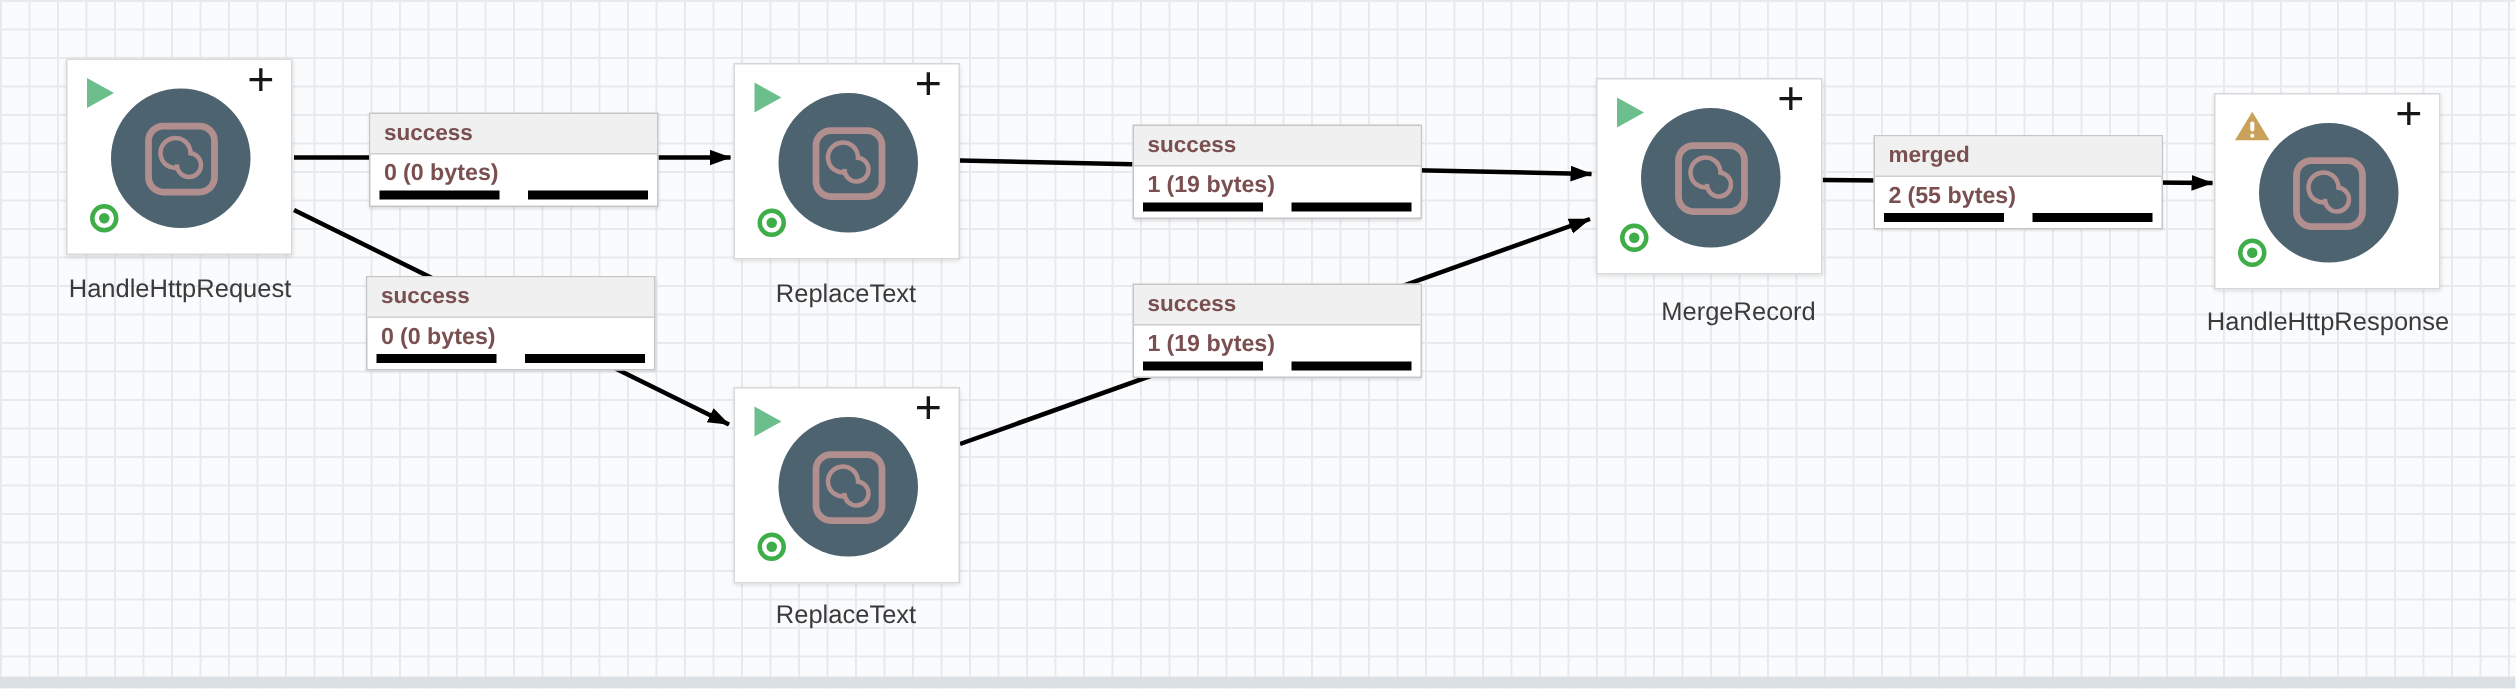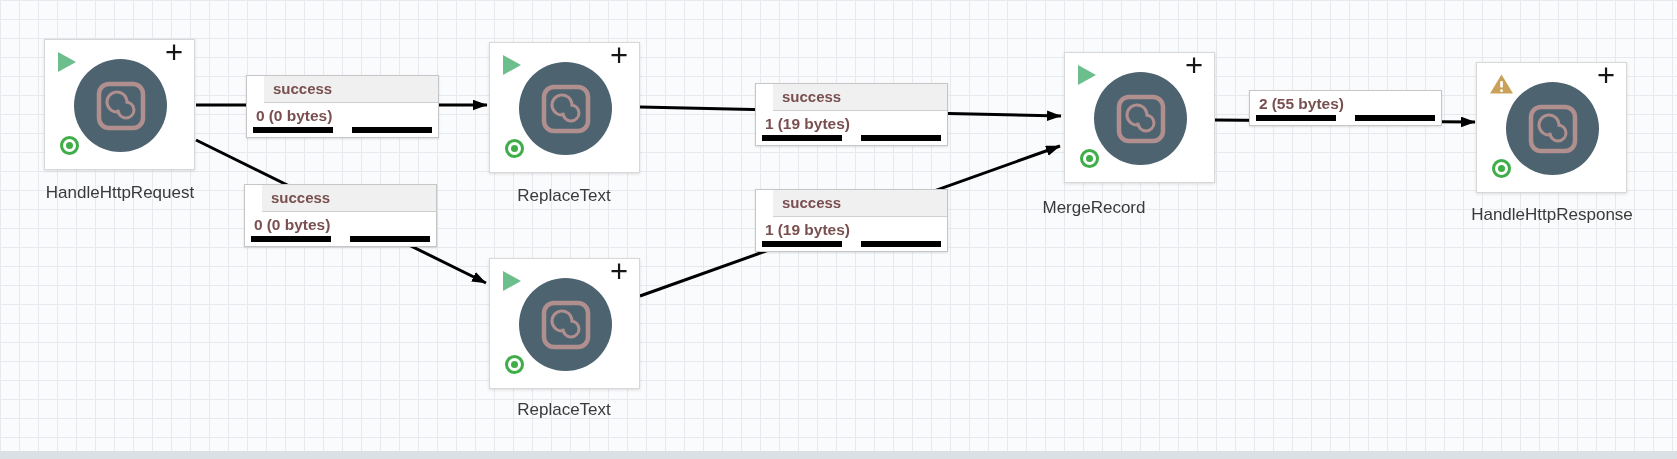--- a/index.html
+++ b/index.html
@@ -17,21 +17,21 @@
     background-image:linear-gradient(to right,var(--grid-line) 1px,transparent 1px),
                      linear-gradient(to bottom,var(--grid-line) 1px,transparent 1px);
     background-size:19px 19px;}
   .edges{position:absolute;left:0;top:0;width:1677px;height:459px;}
 
   
   .conn{position:absolute;width:193px;background:#fff;border:1px solid var(--label-border);
     box-shadow:0 1px 2px rgba(0,0,0,.12);}
   .conn-header{height:27px;line-height:26px;background:var(--label-header-bg);
     border-bottom:1px solid #cfcfcf;font-weight:bold;font-size:15px;
-    color:var(--label-text);padding:0 9px;margin-left:17px;}
+    color:var(--label-text);padding:0 9px;}
   .conn-body{height:24px;line-height:25px;font-size:15.5px;color:var(--label-text);padding:0 9px;}
   .cnt{font-weight:bold;}
   .sz{margin-left:4px;font-weight:bold;}
   .conn-bars{height:10px;padding:0 6px 4px 6px;display:flex;justify-content:space-between;align-items:flex-end;}
   .bar{width:80px;height:6px;background:#000;}
 
   
   .node{position:absolute;width:151px;height:131px;background:var(--node-bg);
     border:1px solid var(--node-border);box-shadow:0 1px 3px rgba(0,0,0,.12);}
   .play{position:absolute;left:13px;top:12px;width:0;height:0;
@@ -97,20 +97,21 @@
   <div class="conn" style="left:755px;top:189px">
     <div class="conn-header">success</div>
     <div class="conn-body"><span class="cnt">1</span><span class="sz">(19 bytes)</span></div>
     <div class="conn-bars">
         <span class="bar"></span>
         <span class="bar"></span>
       </div>
   </div>
 
   <div class="conn" style="left:1249px;top:90px">
+    <div class="conn-header">merged</div>
     <div class="conn-body"><span class="cnt">2</span><span class="sz">(55 bytes)</span></div>
     <div class="conn-bars">
         <span class="bar"></span>
         <span class="bar"></span>
       </div>
   </div>
 
   <div class="node" style="left:44px;top:39px">
     <span class="play"></span>
     <span class="plus">+</span>
@@ -166,21 +167,21 @@
       <svg width="50" height="50" viewBox="0 0 50 50">
         <rect x="3" y="3" width="44" height="44" rx="10" fill="none" stroke="#b18f8f" stroke-width="4.5"></rect>
         <circle cx="21" cy="21" r="10" fill="none" stroke="#b18f8f" stroke-width="3" stroke-dasharray="50 13" transform="rotate(81 21 21)"></circle>
         <circle cx="30" cy="29" r="8" fill="none" stroke="#b18f8f" stroke-width="3" stroke-dasharray="38 13" transform="rotate(269 30 29)"></circle>
       </svg>
     </div>
     <span class="bullseye">
         <span class="bullseye-dot"></span>
       </span>
   </div>
-  <div class="node-label" style="left:964px;top:198px">MergeRecord</div>
+  <div class="node-label" style="left:1029px;top:198px">MergeRecord</div>
 
   <div class="node" style="left:1476px;top:62px">
     <svg class="warn" width="25" height="22" viewBox="0 0 25 22">
       <polygon points="12.5,1.5 24,20.5 1,20.5" fill="#c9a158"></polygon>
       <rect x="11.2" y="8" width="2.7" height="6.6" rx="1.2" fill="#fff"></rect>
       <rect x="11.2" y="16.2" width="2.7" height="2.7" rx="1.2" fill="#fff"></rect>
     </svg>
     <span class="plus">+</span>
     <div class="pcircle">
       <svg width="50" height="50" viewBox="0 0 50 50">

